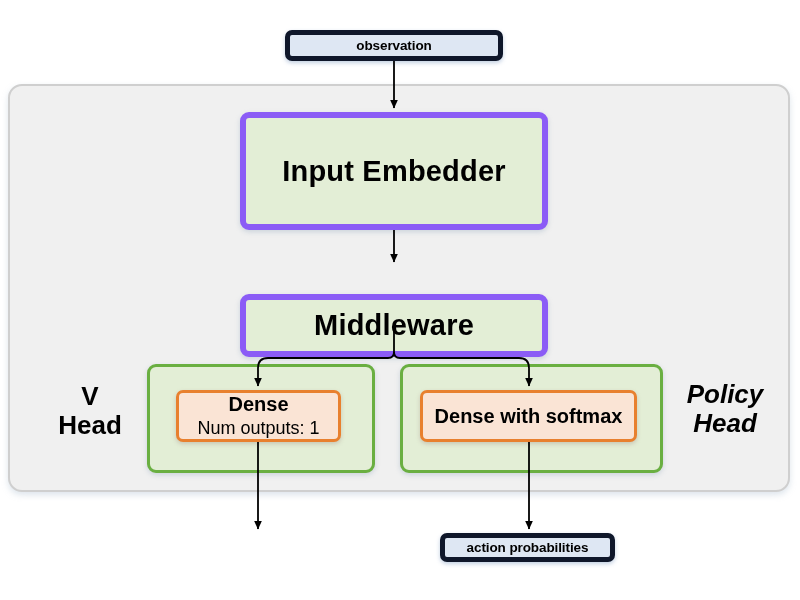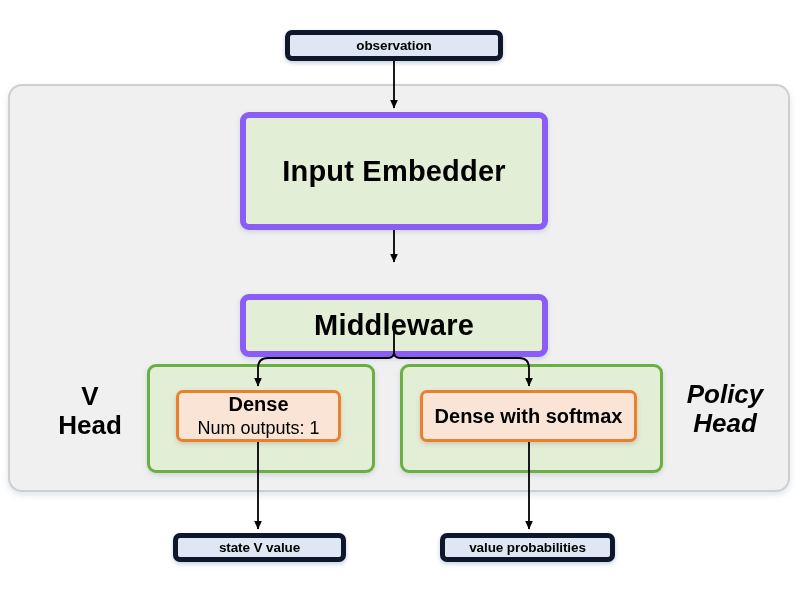--- a/index.html
+++ b/index.html
@@ -153,26 +153,23 @@
 
   <div class="head-label" style="left:665px; top:380px; width:120px;font-style:italic;">
     <div>Policy</div>
     <div>Head</div>
   </div>
 
   <div class="node orange-box" style="left:420px; top:390px; width:217px; height:52px;">
     <span class="line1">Dense with softmax</span>
   </div>
 
-  <div class="node io-box" style="left:173px; top:533px; width:173px; height:29px;">
-    <span>state V value</span>
-  </div>
 
   <div class="node io-box" style="left:440px; top:533px; width:175px; height:29px;">
-    <span>value probabilities</span>
+    <span>action probabilities</span>
   </div>
 
   <svg id="connectors" viewBox="0 0 800 600">
     <defs>
       <marker id="arrowhead" markerWidth="10" markerHeight="8" refX="8.4" refY="4" orient="auto" markerUnits="userSpaceOnUse">
         <path d="M0,0 L9,4 L0,8 Z" fill="#000000"></path>
       </marker>
     </defs>
 
     <path d="M394,61 L394,108" stroke="#000000" stroke-width="1.8" fill="none" marker-end="url(#arrowhead)"></path>

